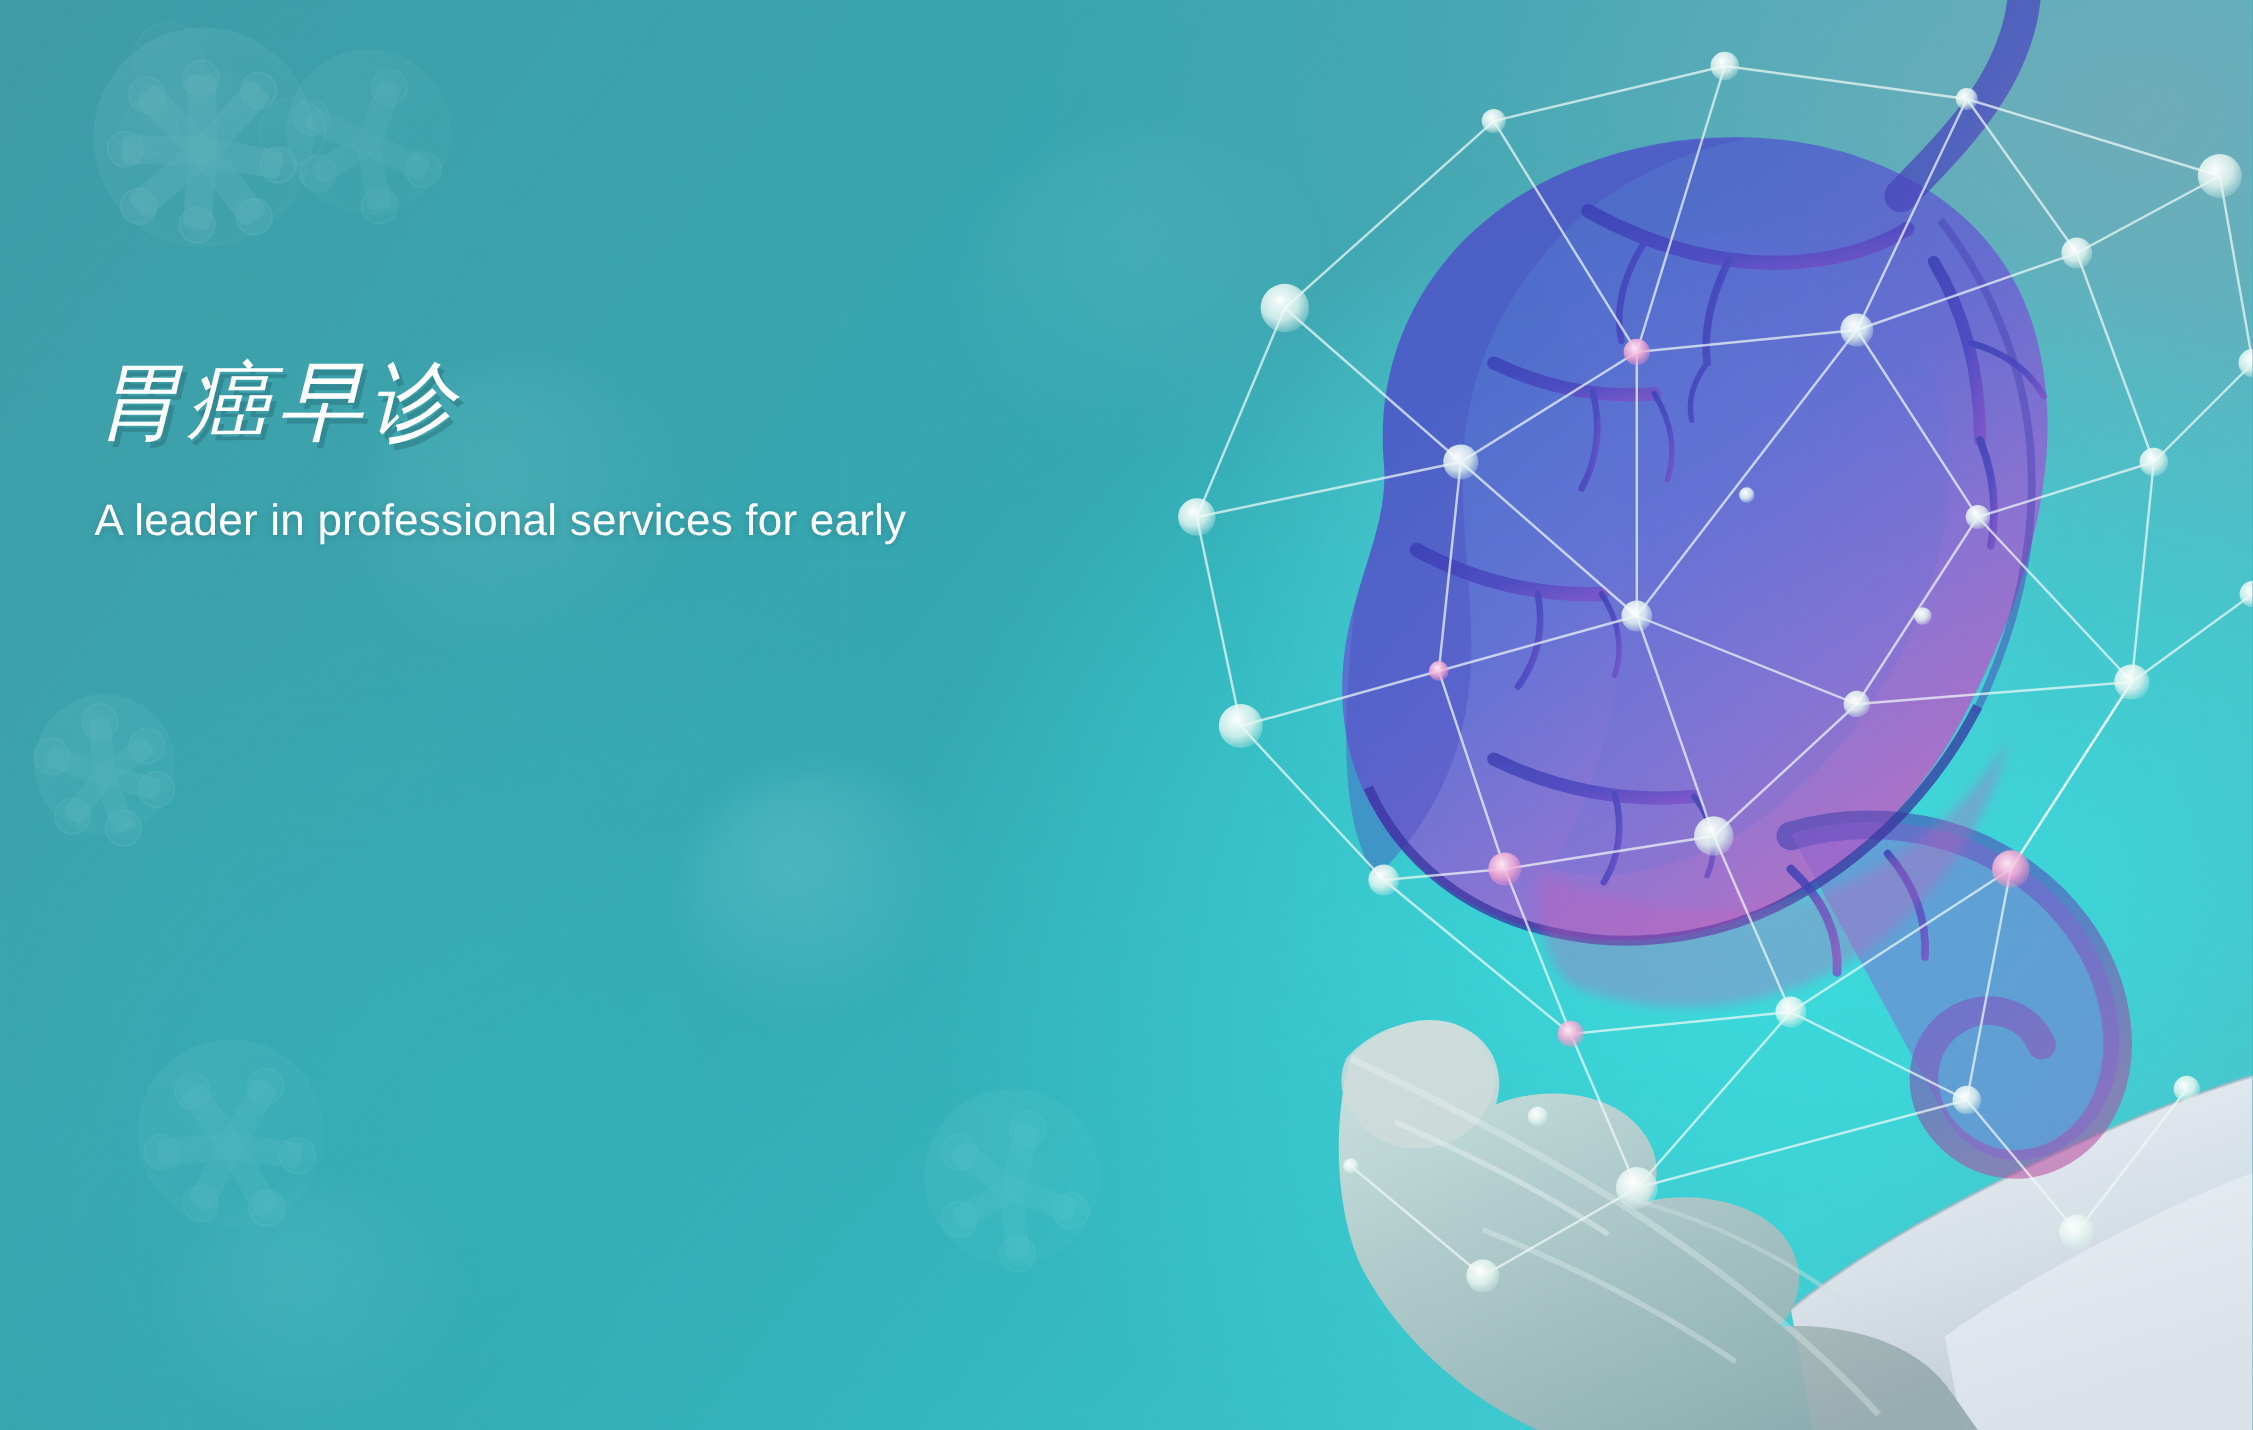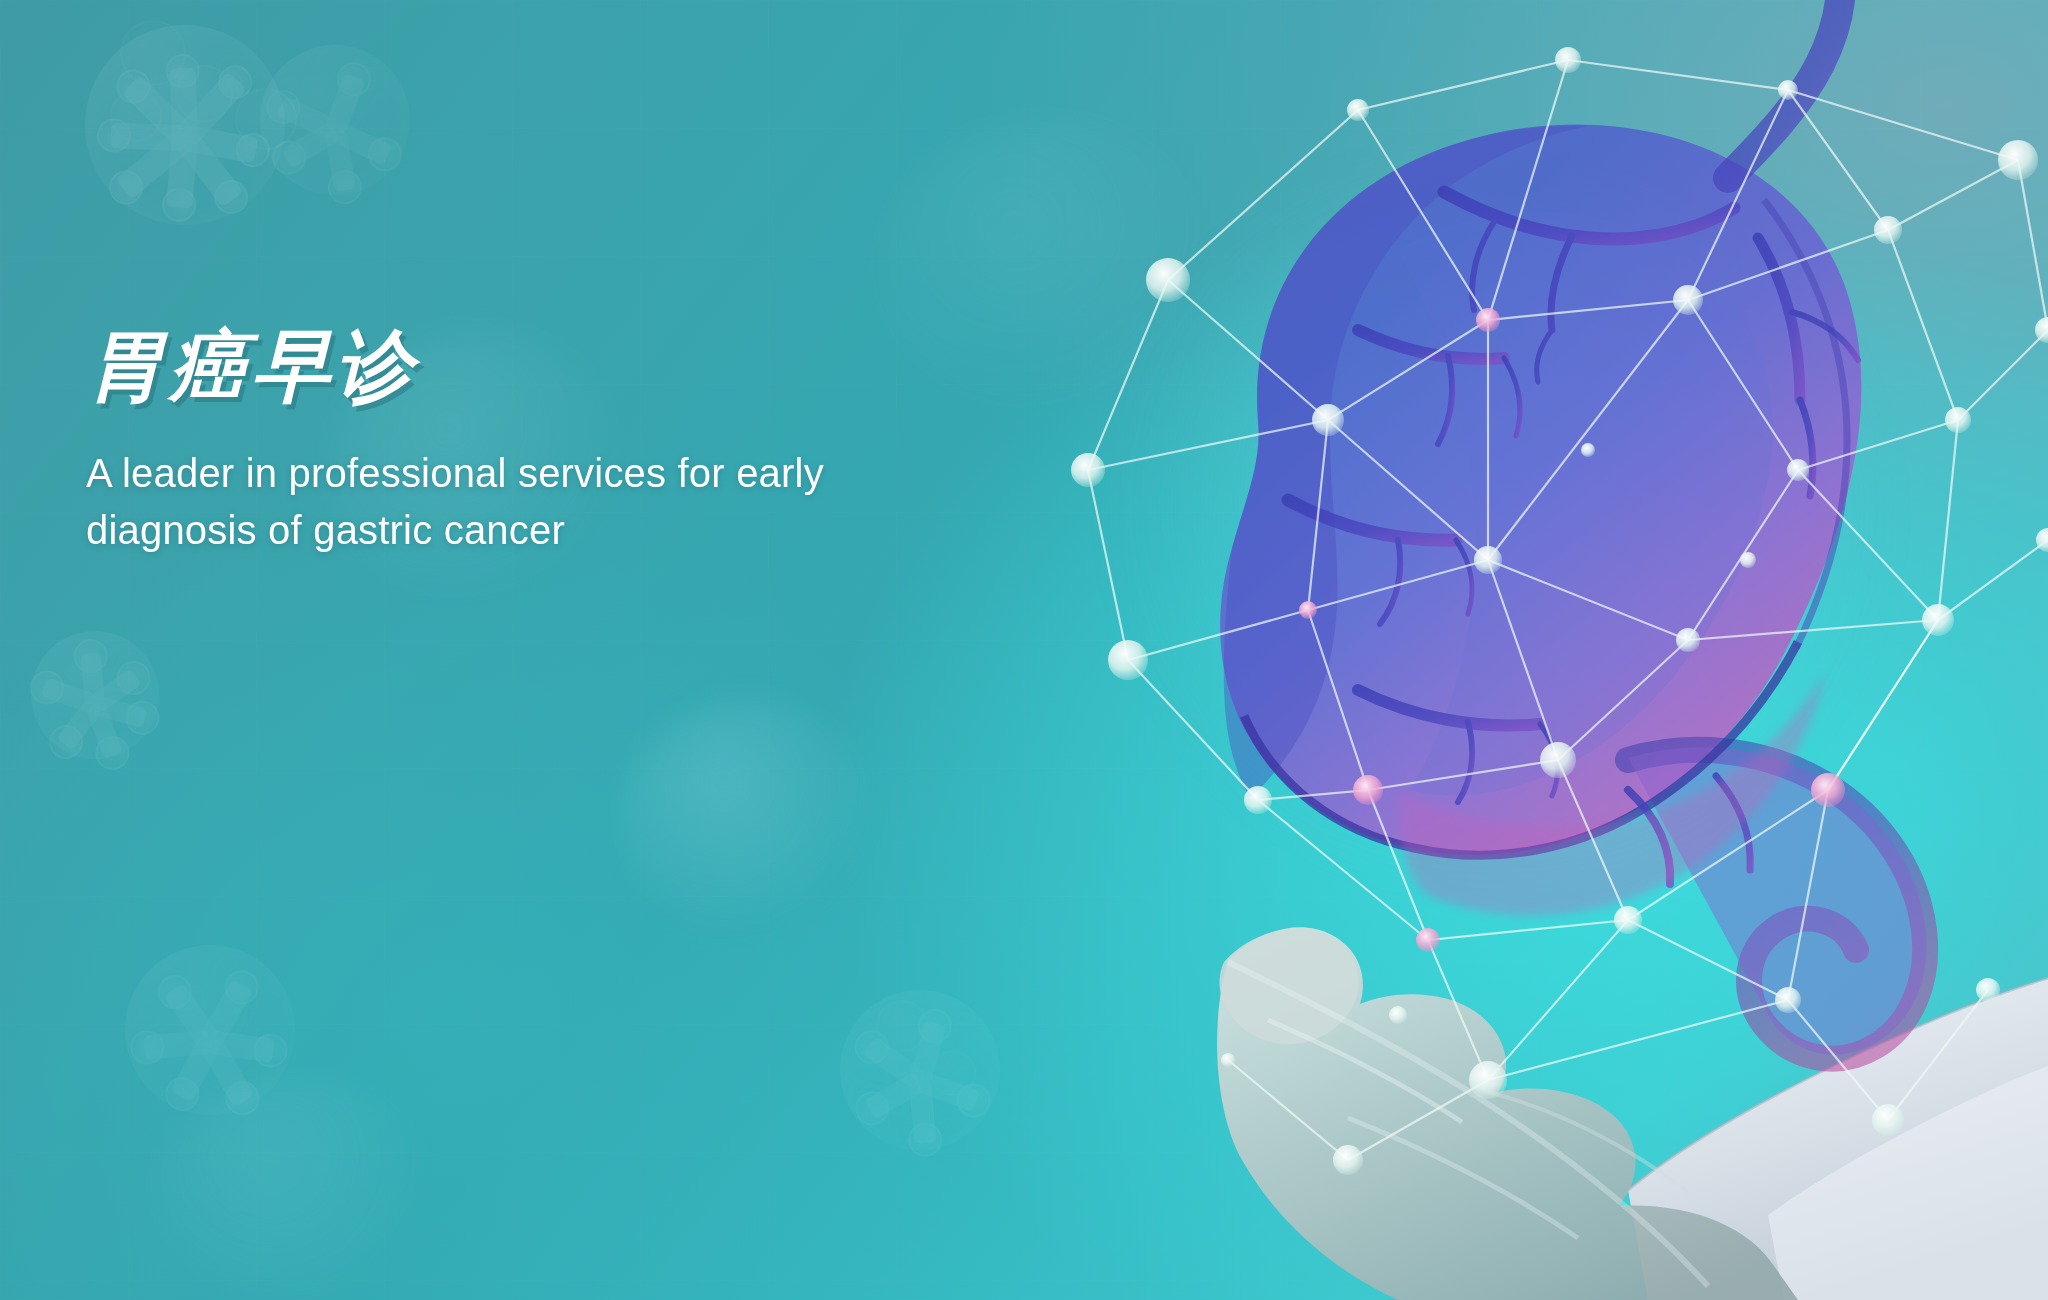--- a/index.html
+++ b/index.html
@@ -60,21 +60,21 @@
     background-size:128px 128px;
     opacity:.5;
   }
 
   
   .text-block{
     position:absolute;left:86px;top:322px;width:1000px;z-index:30;
   }
   .cn-line{
     color:#ffffff;
-    font-weight:bold;
+    font-weight:normal;
     font-style:italic;
     font-size:78px;
     line-height:1.14;
     letter-spacing:5px;
     white-space:nowrap;
     text-shadow:4px 5px 0 rgba(41,118,128,.55);
     font-family:"DejaVu Sans","Liberation Sans",sans-serif;
   }
   .cn-line.l2{font-size:78px;}
   .en-block{
@@ -225,21 +225,20 @@
     <div class="soft-blob" style="left:620px;top:700px;width:260px;height:240px;"></div>
     <div class="soft-blob" style="left:330px;top:330px;width:300px;height:280px;opacity:.6;"></div>
     <div class="soft-blob" style="left:880px;top:120px;width:340px;height:300px;opacity:.45;"></div>
     <div class="soft-blob" style="left:150px;top:1080px;width:300px;height:220px;opacity:.5;"></div>
   </div>
 
   <div class="text-block">
     <div class="cn-line l1">胃癌早诊</div>
     <div class="en-block">
       <span class="en-line">A leader in professional services for early</span>
-      <span class="en-line">diagnosis of gastric cancer</span>
     </div>
   </div>
 
   <div class="illustration">
     <div class="glow"></div>
 
     <svg viewBox="0 0 1120 1300" preserveAspectRatio="xMidYMid meet">
       <defs>
         <linearGradient id="organGrad" x1="0%" y1="0%" x2="65%" y2="100%">
           <stop offset="0%" stop-color="#5763cf" stop-opacity="0.86"></stop>

